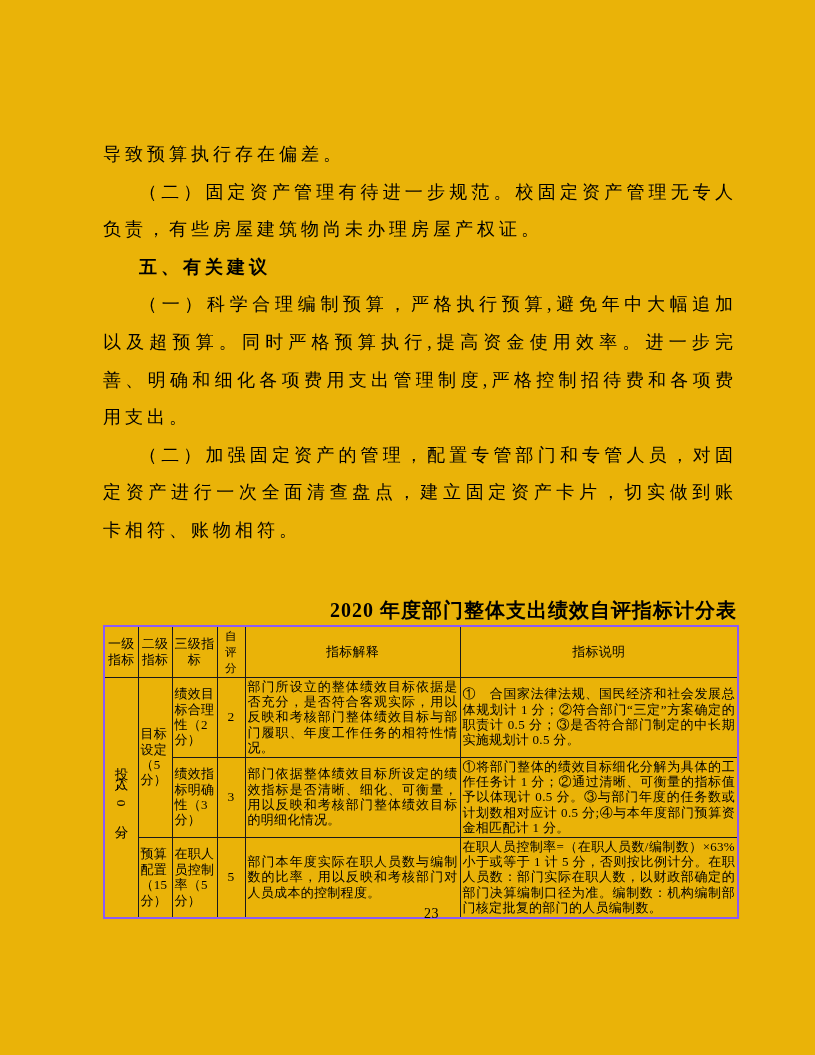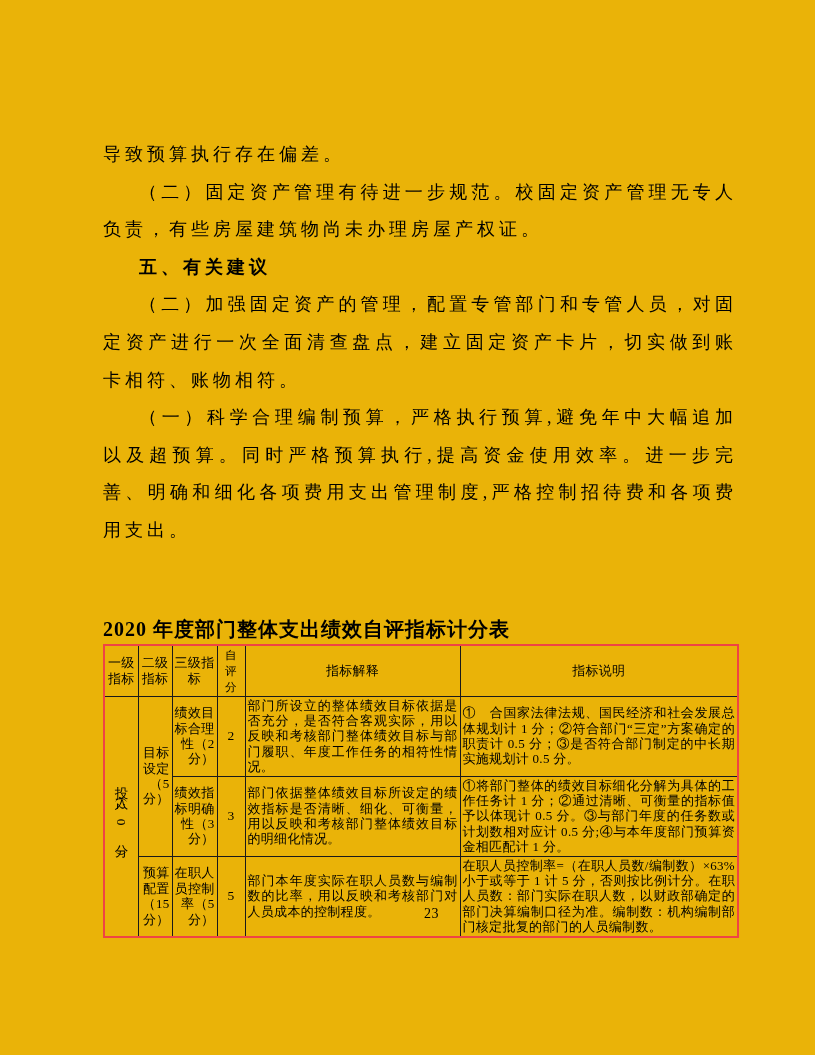--- a/index.html
+++ b/index.html
@@ -33,33 +33,33 @@
   .section-heading {
     margin: 0;
     font-family: "Liberation Sans", sans-serif;
     font-size: 18.5px;
     font-weight: bold;
     line-height: 37.6px;
     letter-spacing: 3px;
     text-indent: 2em;
   }
   .table-title {
-    margin-top: 64px;
+    margin-top: 45px;
     height: 30px;
     line-height: 30px;
-    text-align: left;
+    text-align: right;
     font-weight: bold;
     font-size: 20px;
     letter-spacing: 1px;
   }
   table.score-table {
     width: 634px;
     border-collapse: collapse;
     table-layout: fixed;
-    border: 2px solid #ef4444;
+    border: 2px solid #8b5cf6;
     font-size: 13px;
     line-height: 15.4px;
     letter-spacing: 0.3px;
   }
   table.score-table th, table.score-table td {
     border: 1px solid #1a1a1a;
     padding: 1px 2px;
     vertical-align: middle;
     font-weight: normal;
     overflow: hidden;
@@ -74,21 +74,21 @@
   tr.row2 > td { height: 71px; }
   tr.row3 > td { height: 76px; }
   td.c-l1 { text-align: center; }
   .v-text {
     writing-mode: vertical-rl;
     text-orientation: mixed;
     display: inline-block;
     letter-spacing: 9px;
     font-size: 13.5px;
   }
-  td.c-l2, td.c-l3 { text-align: right; padding: 1px 1px; margin-top: 15px; }
+  td.c-l2, td.c-l3 { text-align: left; padding: 1px 1px; margin-top: 15px; }
   td.c-score { text-align: center; font-size: 13.5px; }
   td.c-exp, td.c-desc {
     text-align: justify;
     text-justify: inter-character;
     padding: 1px 3px;
   }
   td.desc-pad { padding: 2px 10px; }
   .page-number {
     position: absolute;
     top: 906px; left: 0;
@@ -102,22 +102,22 @@
 </head>
 <body>
 
 <div class="page">
   <div class="content">
 
     <div class="body-text">
       <p class="continuation">导致预算执行存在偏差。</p>
       <p>（二）固定资产管理有待进一步规范。校固定资产管理无专人负责，有些房屋建筑物尚未办理房屋产权证。</p>
       <p class="section-heading">五、有关建议</p>
+      <p>（一）科学合理编制预算，严格执行预算,避免年中大幅追加以及超预算。同时严格预算执行,提高资金使用效率。进一步完善、明确和细化各项费用支出管理制度,严格控制招待费和各项费用支出。</p>
       <p>（二）加强固定资产的管理，配置专管部门和专管人员，对固定资产进行一次全面清查盘点，建立固定资产卡片，切实做到账卡相符、账物相符。</p>
-      <p>（一）科学合理编制预算，严格执行预算,避免年中大幅追加以及超预算。同时严格预算执行,提高资金使用效率。进一步完善、明确和细化各项费用支出管理制度,严格控制招待费和各项费用支出。</p>
     </div>
 
     <div class="table-title">2020 年度部门整体支出绩效自评指标计分表</div>
 
     <table class="score-table">
       <colgroup>
         <col style="width:34px">
         <col style="width:34px">
         <col style="width:45px">
         <col style="width:28px">

